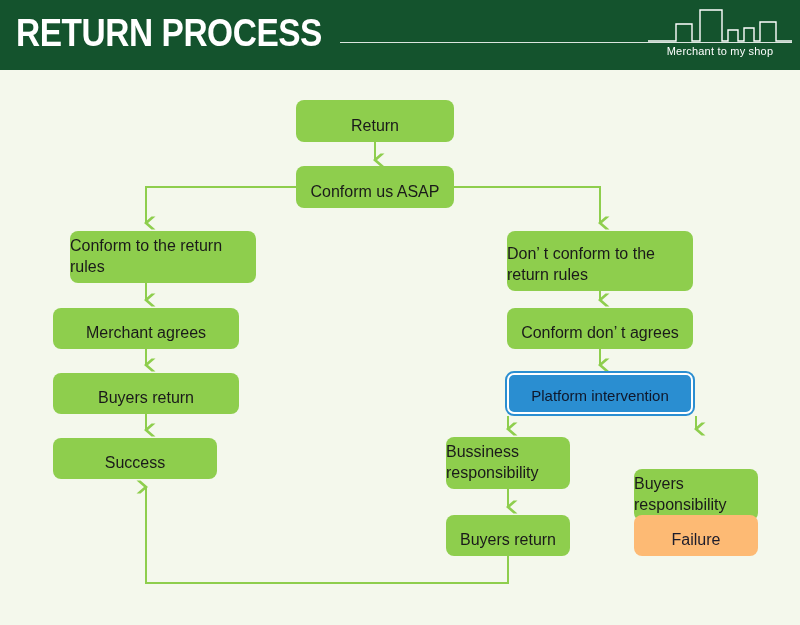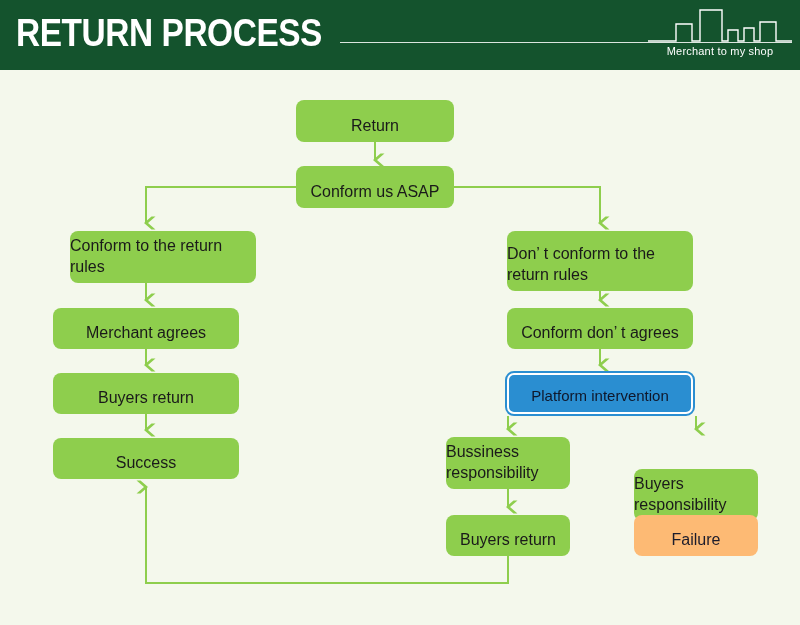--- a/index.html
+++ b/index.html
@@ -182,21 +182,21 @@
   </div>
 
   <div class="node center" style="left:53px; top:308px; width:186px; height:41px;">
     <span class="node-label">Merchant agrees</span>
   </div>
 
   <div class="node center" style="left:53px; top:373px; width:186px; height:41px;">
     <span class="node-label">Buyers return</span>
   </div>
 
-  <div class="node center" style="left:53px; top:438px; width:186px; height:41px;">
+  <div class="node center" style="left:53px; top:438px; width:164px; height:41px;">
     <span class="node-label">Success</span>
   </div>
 
   <div class="node left" style="left:507px; top:231px; width:186px; height:60px;">
     <span class="node-label">Don’ t conform to the return rules</span>
   </div>
 
   <div class="node center" style="left:507px; top:308px; width:186px; height:41px;">
     <span class="node-label">Conform don’ t agrees</span>
   </div>

